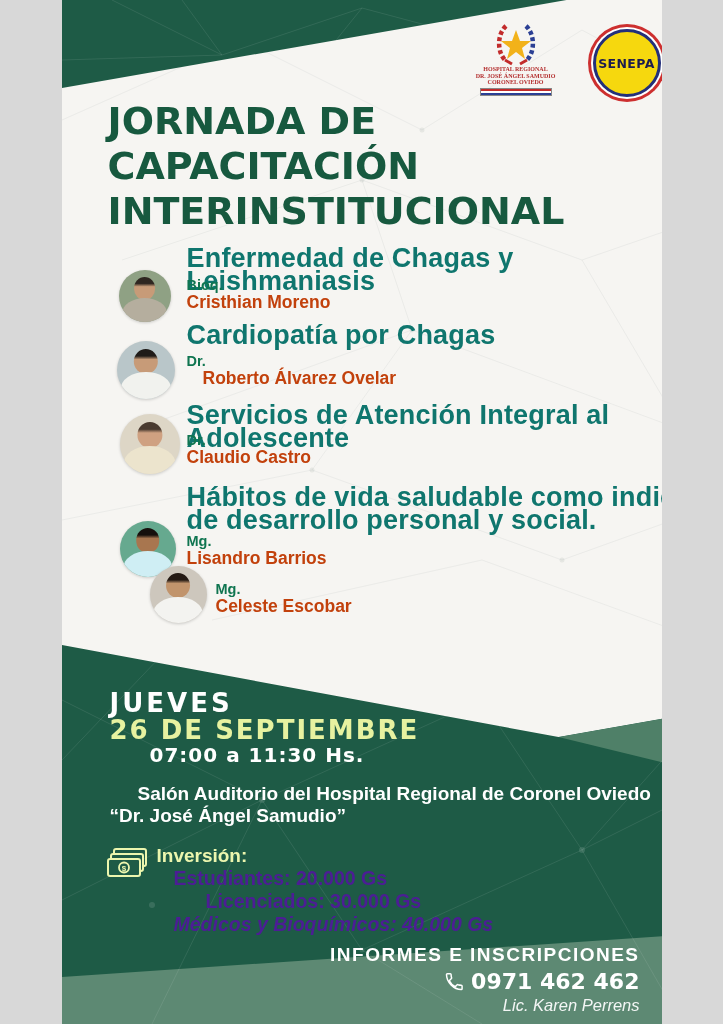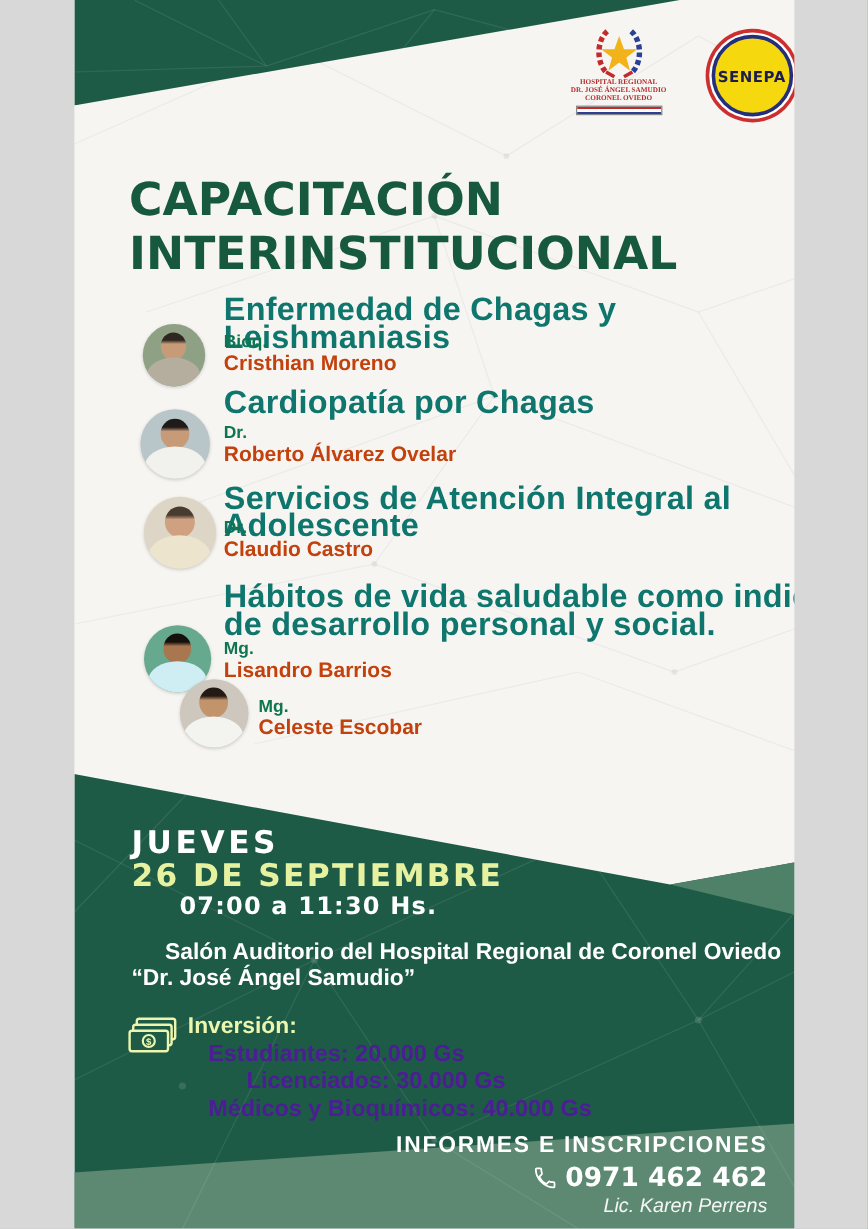--- a/index.html
+++ b/index.html
@@ -64,21 +64,21 @@
   .sched{position:absolute;left:48px;z-index:3;font-family:"DejaVu Sans","Liberation Sans",sans-serif;
          font-weight:bold;color:#ffffff;}
   .sched.day{top:688px;font-size:26px;letter-spacing:3px;}
   .sched.date{top:715px;font-size:26px;letter-spacing:2px;color:#e7f2a0;}
   .sched.time{top:743px;font-size:20px;letter-spacing:1px;margin-left:40px;}
   .venue{position:absolute;left:48px;z-index:3;font-weight:bold;font-size:19px;color:#fff;line-height:22px;}
   .venue.l1{top:783px;margin-left:28px;}
   .venue.l2{top:805px;}
   .inv-label{position:absolute;left:95px;top:845px;z-index:3;font-weight:bold;font-size:19px;color:#ecf6ae;}
   .price{position:absolute;left:112px;z-index:3;font-weight:bold;font-size:19.5px;color:#4c1d95;}
-  .p0{top:867px;} .p1{top:890px;margin-left:32px;} .p2{top:913px;}
+  .p0{top:867px;} .p1{top:890px;margin-left:32px;} .p2{top:913px;font-style:italic;}
   .money-icon{position:absolute;left:44px;top:847px;z-index:3;}
   
   .contact{position:absolute;right:22px;top:944px;z-index:3;text-align:right;color:#fff;}
   .contact .ch{font-weight:bold;font-size:19px;letter-spacing:1.5px;}
   .contact .cp{display:flex;justify-content:flex-end;align-items:center;gap:7px;margin-top:3px;
                font-family:"DejaVu Sans",sans-serif;font-weight:bold;font-size:22px;}
   .contact .cn{font-style:italic;font-size:16.5px;margin-top:2px;opacity:.93;}
 </style>
 </head>
 <body>
@@ -140,34 +140,34 @@
         <circle cx="11" cy="4" r="1.2" fill="#222"></circle>
       </svg>
       <div class="f1">Facultad de Ciencias de la Salud</div>
       <div class="f2">UNIVERSIDAD NACIONAL de CAAGUAZÚ</div>
       <div class="fbar"></div>
       <div class="fyear">2006</div>
     </div>
   </div>
 
   <h1 class="title" style="margin:0;">
-    <br>
+    <span>JORNADA DE</span><br>
     <span>CAPACITACIÓN</span><br>
     <span>INTERINSTITUCIONAL</span>
   </h1>
 
   <div class="photo s1"></div>
   <div class="talk-title" style="top:247px;">Enfermedad de Chagas y Leishmaniasis</div>
   <div class="deg" style="top:277px;">Bioq.</div>
   <div class="spk" style="top:292px;">Cristhian Moreno</div>
 
   <div class="photo s2"></div>
   <div class="talk-title" style="top:324px;">Cardiopatía por Chagas</div>
   <div class="deg" style="top:353px;">Dr.</div>
-  <div class="spk" style="top:368px;">Roberto Álvarez Ovelar</div>
+  <div class="spk" style="top:368px;margin-left:16px;">Roberto Álvarez Ovelar</div>
 
   <div class="photo s3"></div>
   <div class="talk-title" style="top:404px;">Servicios de Atención Integral al Adolescente</div>
   <div class="deg" style="top:432px;">Dr.</div>
   <div class="spk" style="top:447px;">Claudio Castro</div>
 
   <div class="talk-title t4w" style="top:486px;">Hábitos de vida saludable como indicador de desarrollo personal y social.</div>
   <div class="photo s4"></div>
   <div class="deg" style="top:533px;">Mg.</div>
   <div class="spk" style="top:548px;">Lisandro Barrios</div>

